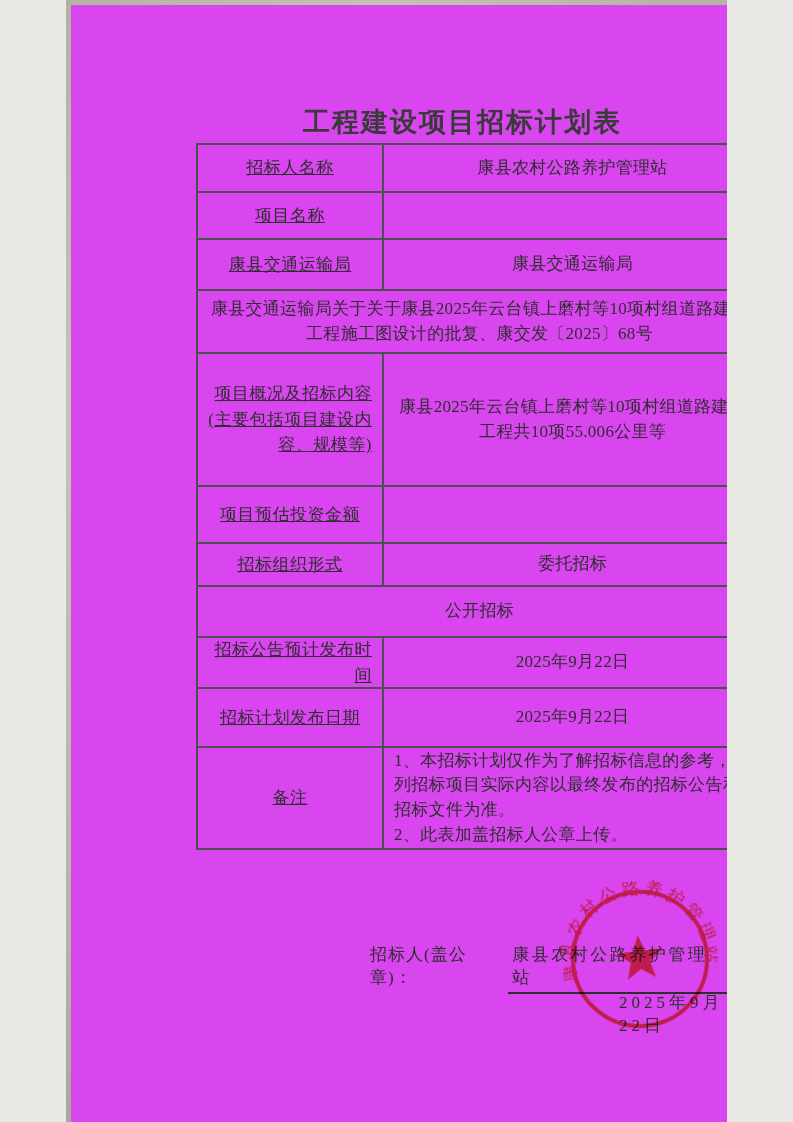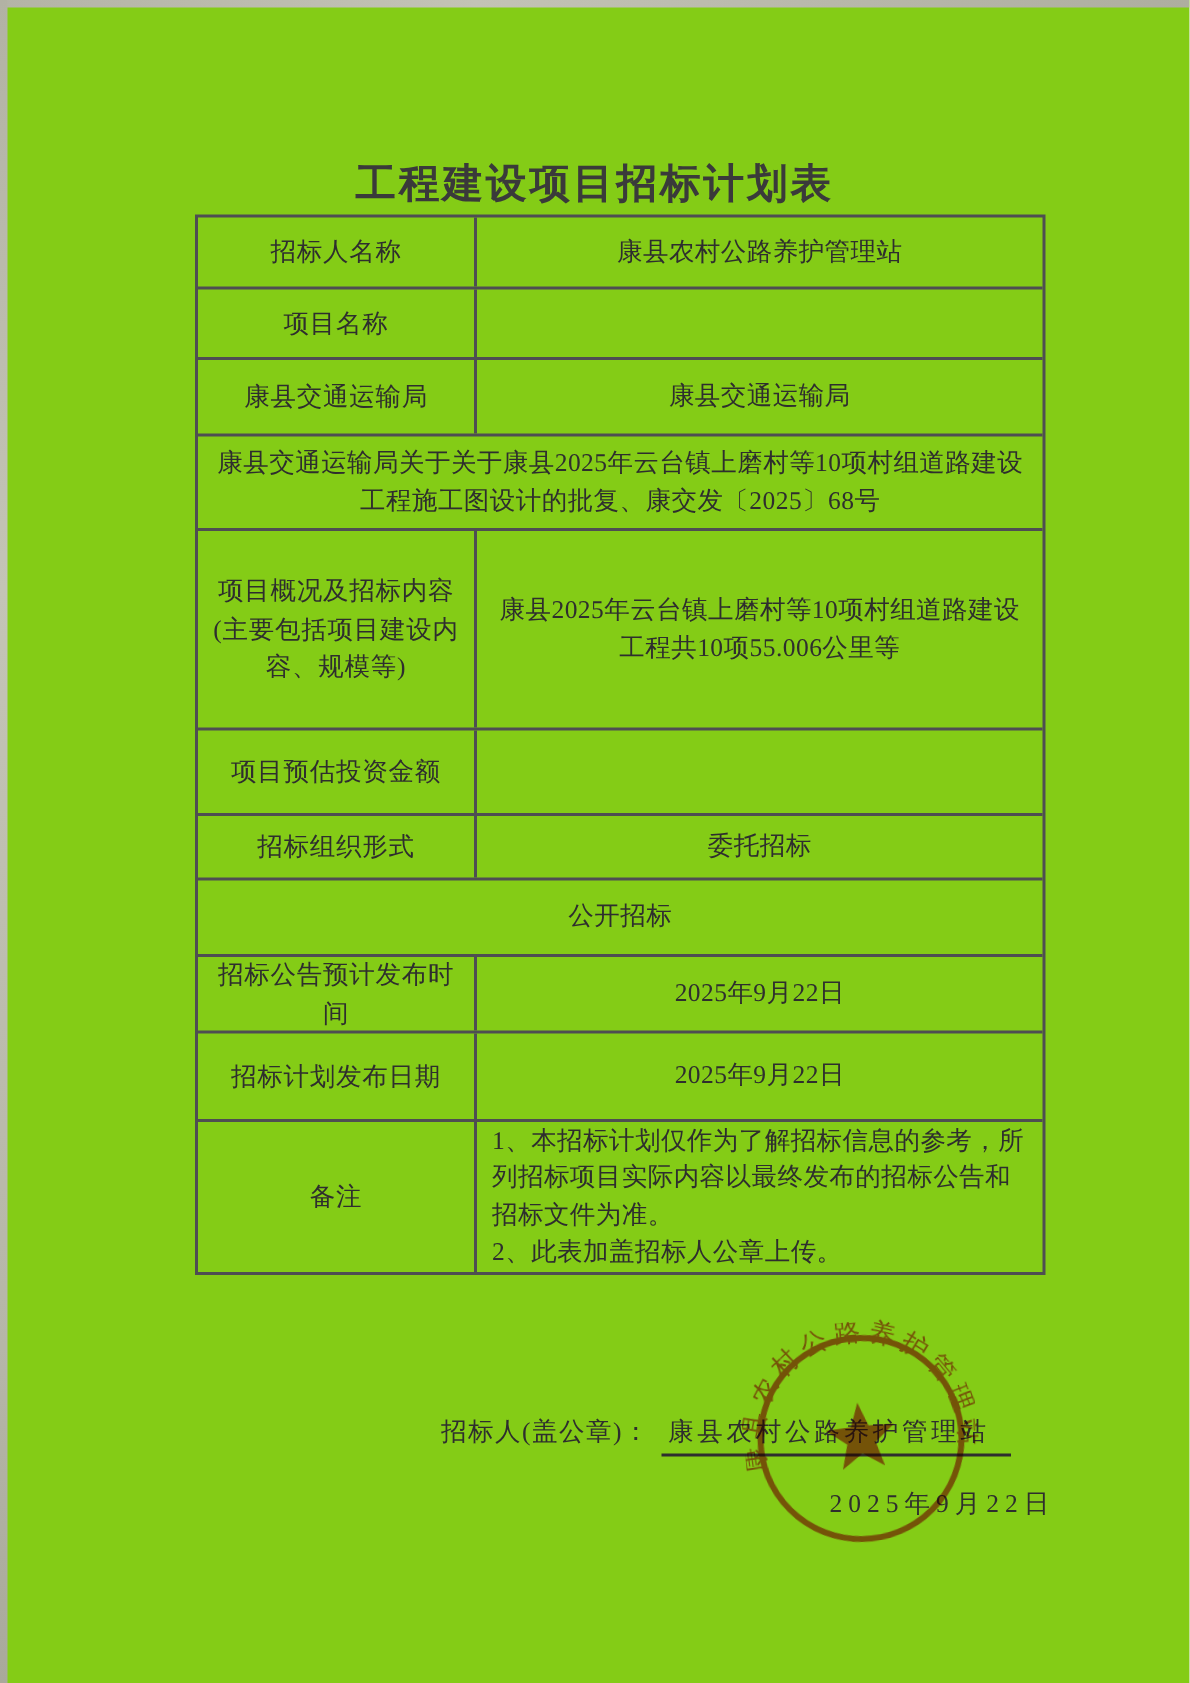--- a/index.html
+++ b/index.html
@@ -1,18 +1,18 @@
 <!DOCTYPE html>
 <html><head>
 <meta charset="utf-8">
 <style>
   html,body { margin:0; padding:0; background:#e8e8e4; }
   .page {
-    position:relative; width:793px; height:1122px; margin:0 auto;
-    background:#84cc16; overflow:hidden;
+    position:relative; width:661px; height:1122px; margin:0 auto;
+    background:#d946ef; overflow:hidden;
     font-family:"Liberation Serif","DejaVu Serif",serif;
     color:#2e2e2e;
   }
   .scan-edge-top { position:absolute; left:0; top:0; width:793px; height:5px;
     background:linear-gradient(90deg,#b4b4a6,#c3c3b5 40%,#b8b8aa 70%,#aeae9f); }
   .scan-edge-left { position:absolute; left:0; top:0; width:5px; height:1122px;
     background:linear-gradient(180deg,#b2b2a4,#c4c4b6 35%,#b6b6a8 80%,#a9a99b); }
   .doc-title {
     position:absolute; left:0; top:104px; width:793px;
     text-align:center; font-family:"Liberation Sans","DejaVu Sans",sans-serif;
@@ -21,30 +21,30 @@
   .bid-table {
     position:absolute; left:130px; top:143px; width:567px;
     border:2px solid #4e4e52; box-sizing:border-box;
     font-size:17px;
   }
   .t-row { display:flex; border-bottom:2px solid #4e4e52; box-sizing:border-box; }
   .t-row:last-child { border-bottom:none; }
   .cell { box-sizing:border-box; display:flex; align-items:center; justify-content:center; }
   .cell.label {
     width:186px; flex:0 0 186px; border-right:2px solid #4e4e52;
-    text-align:center; padding:2px 10px; letter-spacing:0.5px; line-height:1.5;
+    text-align:right; padding:2px 10px; letter-spacing:0.5px; line-height:1.5;text-decoration:underline;
   }
   .cell.value {
     flex:1; text-align:center; padding:2px 8px; line-height:1.42; letter-spacing:0.3px;
   }
   .t-row.remark .cell.value {
     justify-content:flex-start; text-align:left; white-space:pre-line; padding:6px 10px; line-height:1.45;
   }
   .sig-line {
-    position:absolute; left:294px; top:943px; font-size:17px; letter-spacing:1px;
+    position:absolute; left:304px; top:943px; font-size:17px; letter-spacing:1px;
     display:flex; align-items:baseline;
   }
   .sig-name {
     margin-left:8px; letter-spacing:2.5px; padding:0 14px 3px 4px;
     border-bottom:2px solid #2e2e2e;
   }
   .sig-date {
     position:absolute; left:553px; top:991px; font-size:17px; letter-spacing:4px;
   }
   .stamp {

